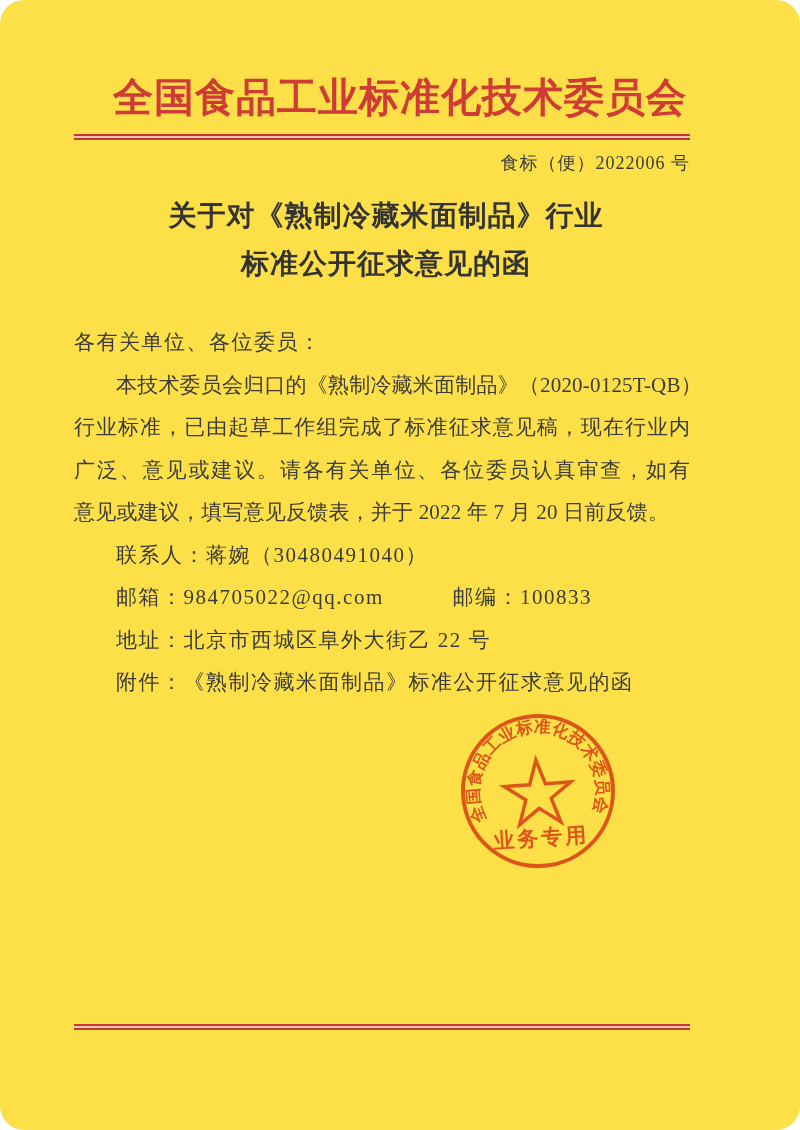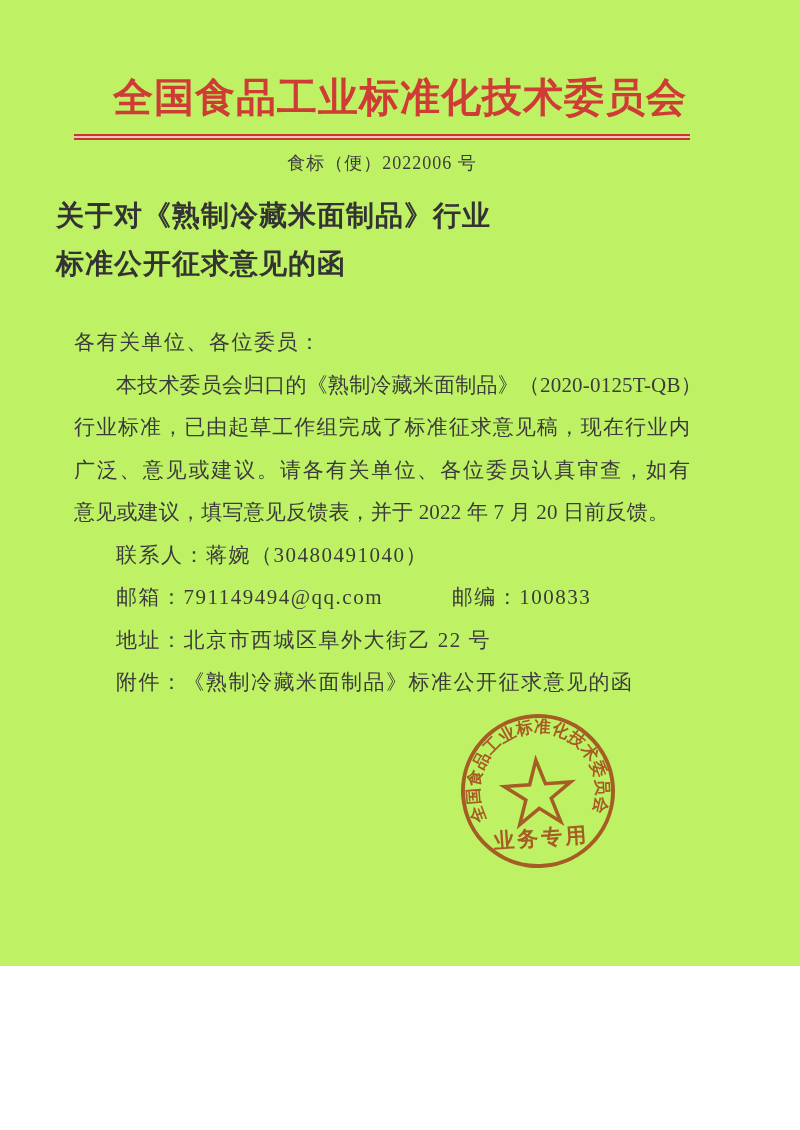--- a/index.html
+++ b/index.html
@@ -1,36 +1,36 @@
 <!DOCTYPE html>
 <html><head>
 <meta charset="utf-8">
 <style>
   html,body { margin:0; padding:0; background:#fff; }
   .page {
-    position:relative; width:800px; height:966px; background:#bef264;
-    font-family:"Liberation Serif","DejaVu Serif",serif; overflow:hidden;
+    position:relative; width:800px; height:1130px; background:#fde047;
+    font-family:"Liberation Serif","DejaVu Serif",serif; overflow:hidden;border-radius:24px;
   }
   .org-name {
     position:absolute; top:70px; left:0; width:800px; text-align:center;
     font-size:40px; font-weight:bold; color:#cf3b35; letter-spacing:1px;
     white-space:nowrap;
   }
   .red-rule { position:absolute; left:74px; width:616px; }
   .red-rule .r1 { height:2px; background:#c7362e; }
   .red-rule .rg { height:2px; background:#eec3bd; }
   .red-rule .r2 { height:2px; background:#c7362e; }
   .rule-top { top:134px; }
   .rule-bottom { top:1024px; }
   .doc-number {
-    position:absolute; top:151px; left:74px; width:616px; text-align:center;
+    position:absolute; top:151px; left:74px; width:616px; text-align:right;
     font-size:18px; color:#3b3b3b; letter-spacing:1px;
   }
   .doc-title {
-    position:absolute; top:192px; left:56px; width:616px; text-align:left;
+    position:absolute; top:192px; left:78px; width:616px; text-align:center;
     font-size:28px; font-weight:bold; color:#333333; line-height:48px;
     letter-spacing:1px;
   }
   .body-block {
     position:absolute; top:321px; left:74px; width:616px;
     font-size:21px; color:#3b3b3b;
   }
   .bline { height:42.5px; line-height:42.5px; letter-spacing:1.5px; white-space:nowrap; }
   .indent { padding-left:42px; }
   .tight { letter-spacing:0.2px; }
@@ -70,21 +70,21 @@
   </div>
 
   <div class="body-block">
     <div class="bline">各有关单位、各位委员：</div>
     <div class="bline indent tight">本技术委员会归口的《熟制冷藏米面制品》（2020-0125T-QB）</div>
     <div class="bline just">行业标准，已由起草工作组完成了标准征求意见稿，现在行业内</div>
     <div class="bline just">广泛、意见或建议。请各有关单位、各位委员认真审查，如有</div>
     <div class="bline tight">意见或建议，填写意见反馈表，并于 2022 年 7 月 20 日前反馈。</div>
     <div class="bline indent">联系人：蒋婉（30480491040）</div>
     <div class="bline indent">
-      <span>邮箱：791149494@qq.com</span>
+      <span>邮箱：984705022@qq.com</span>
       <span class="postal-gap">邮编：100833</span>
     </div>
     <div class="bline indent">地址：北京市西城区阜外大街乙 22 号</div>
     <div class="bline indent">附件：《熟制冷藏米面制品》标准公开征求意见的函</div>
   </div>
 
 
   <div class="seal">
     <svg width="160" height="166" viewBox="0 0 160 166" xmlns="http://www.w3.org/2000/svg">
       <g transform="rotate(-4 80 82)" fill="none" stroke="#d8463f">

